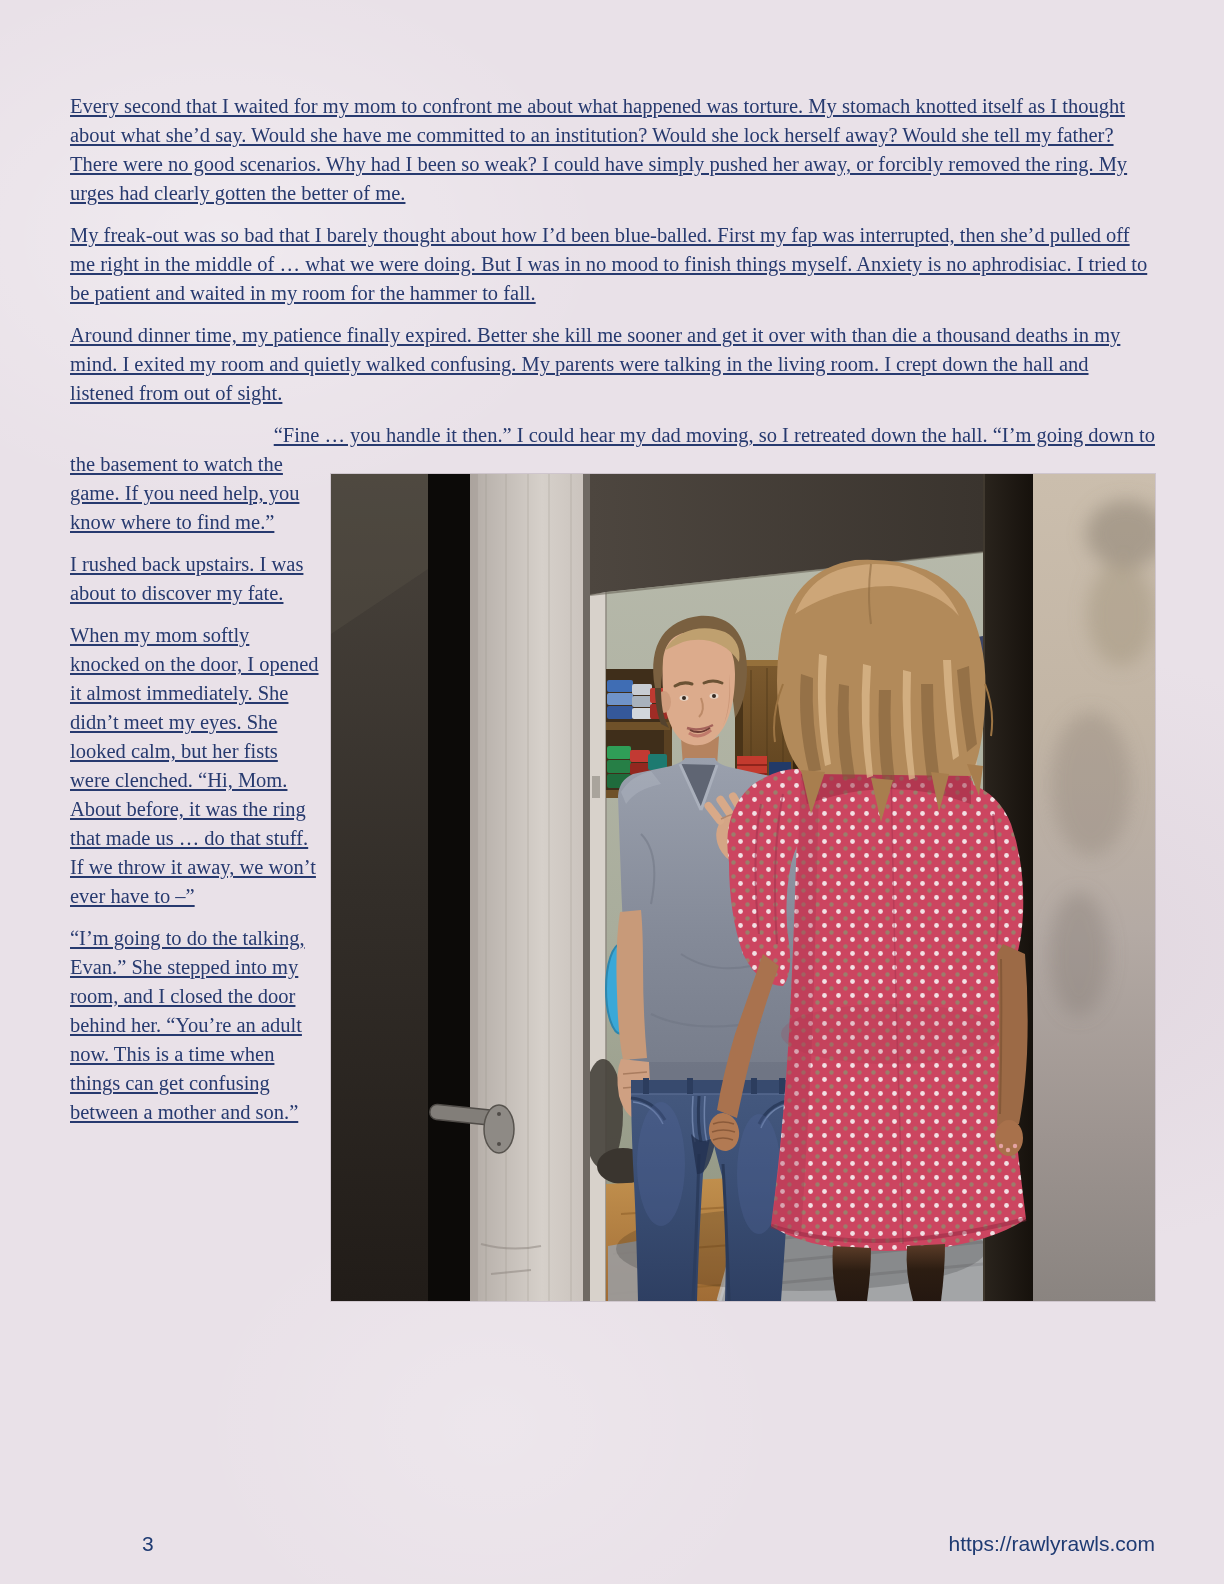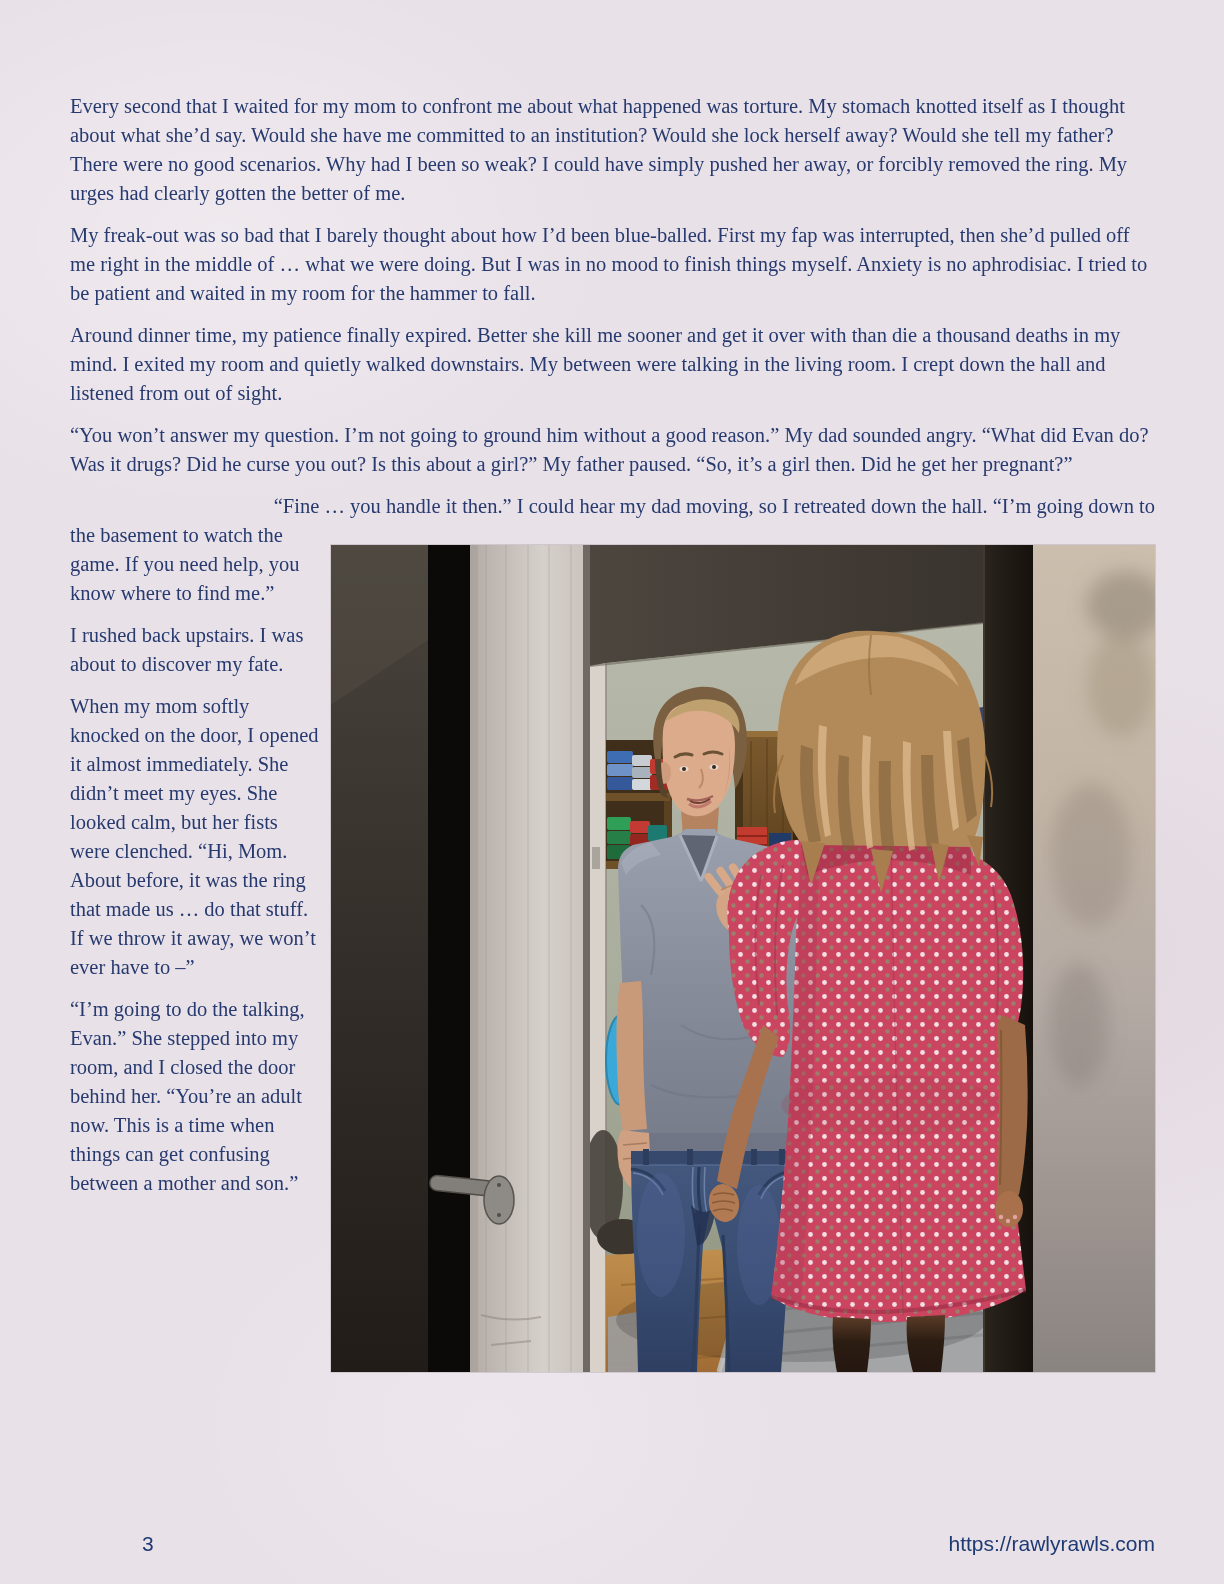--- a/index.html
+++ b/index.html
@@ -4,20 +4,21 @@
 <style>
   html,body{margin:0;padding:0;}
   .page{
     width:1224px;height:1584px;position:relative;overflow:hidden;
     font-family:"Liberation Serif",serif;color:#273a6f;
     background:
       radial-gradient(ellipse 600px 420px at 18% 15%, rgba(255,255,255,0.30), rgba(255,255,255,0) 65%),
       radial-gradient(ellipse 700px 500px at 85% 60%, rgba(188,168,184,0.18), rgba(188,168,184,0) 60%),
       radial-gradient(ellipse 500px 400px at 40% 90%, rgba(255,255,255,0.18), rgba(255,255,255,0) 60%),
       #e9e1e8;
+    text-decoration: underline;
   }
   .content{padding:92px 69px 0 70px;}
   p.story{font-size:20.5px;line-height:29px;margin:0 0 13px 0;text-align:left;}
   p.intro{margin-bottom:0;text-align:right;}
   .wrap-zone::after{content:"";display:block;clear:both;}
   .illustration{
     float:right;width:824px;height:827px;margin:24px 0 0 10px;
     background:#8f947f;box-shadow:0 0 0 1px rgba(60,50,60,0.15);
   }
   .illustration svg{display:block;width:100%;height:100%;}
@@ -29,22 +30,21 @@
   .page-num{margin-left:72px;}
 </style>
 </head>
 <body>
 
 <div class="page">
   <div class="content">
 
     <p class="story">Every second that I waited for my mom to confront me about what happened was torture. My stomach knotted itself as I thought about what she’d say. Would she have me committed to an institution? Would she lock herself away? Would she tell my father? There were no good scenarios. Why had I been so weak? I could have simply pushed her away, or forcibly removed the ring. My urges had clearly gotten the better of me.</p>
     <p class="story">My freak-out was so bad that I barely thought about how I’d been blue-balled. First my fap was interrupted, then she’d pulled off me right in the middle of … what we were doing. But I was in no mood to finish things myself. Anxiety is no aphrodisiac. I tried to be patient and waited in my room for the hammer to fall.</p>
-    <p class="story">Around dinner time, my patience finally expired. Better she kill me sooner and get it over with than die a thousand deaths in my mind. I exited my room and quietly walked downstairs. My between were talking in the living room. I crept down the hall and listened from out of sight.</p>
-    <p class="story">“You won’t answer my question. I’m not going to ground him without a good reason.” My dad sounded angry. “What did Evan do? Was it drugs? Did he curse you out? Is this about a girl?” My father paused. “So, it’s a girl then. Did he get her pregnant?”</p>
+    <p class="story">Around dinner time, my patience finally expired. Better she kill me sooner and get it over with than die a thousand deaths in my mind. I exited my room and quietly walked confusing. My parents were talking in the living room. I crept down the hall and listened from out of sight.</p>
     <p class="story intro">“Fine … you handle it then.” I could hear my dad moving, so I retreated down the hall. “I’m going down to</p>
 
     <div class="wrap-zone">
 
       <div class="illustration">
         <svg viewBox="0 0 824 827" preserveAspectRatio="none">
           <defs>
             <linearGradient id="leftWallG" x1="0" y1="0" x2="0" y2="1">
               <stop offset="0" stop-color="#4a443d"></stop>
                 <stop offset="0.5" stop-color="#332e29"></stop>

